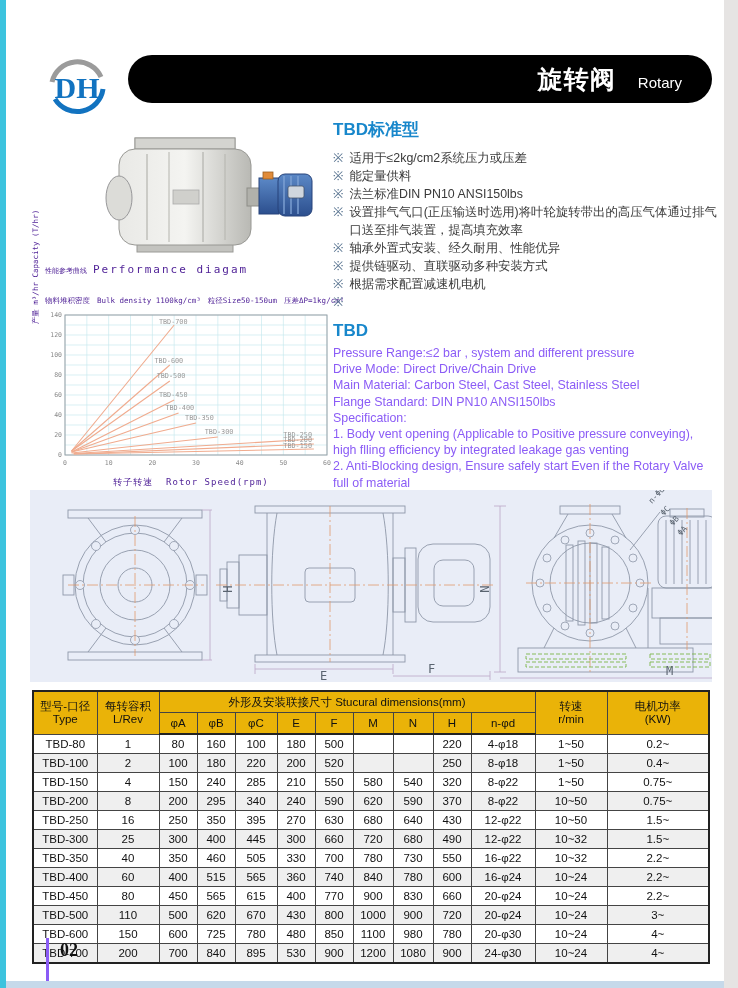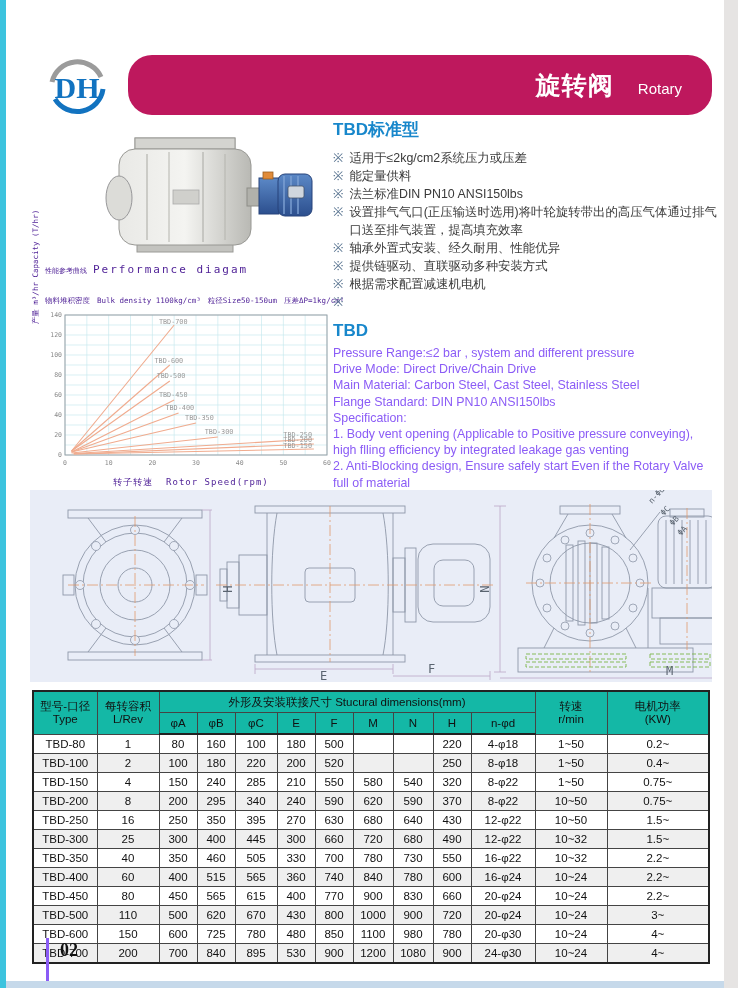--- a/index.html
+++ b/index.html
@@ -7,26 +7,26 @@
     width:738px;height:988px;position:relative;background:#ffffff;
     font-family:"Liberation Sans", sans-serif;overflow:hidden;
   }
   .edge-left{position:absolute;left:0;top:0;width:6px;height:988px;background:#3cc3de;z-index:30;}
   .edge-bottom{position:absolute;left:0;top:981px;width:738px;height:7px;background:#c6d9ea;z-index:20;}
   .edge-right{position:absolute;left:724px;top:0;width:14px;height:988px;background:#e6e4e3;z-index:20;}
 
   
   .logo{position:absolute;left:44px;top:54px;width:66px;height:66px;}
   .banner{
-    position:absolute;left:128px;top:55px;width:584px;height:60px;border-radius:24px;
-    background:#be185d;display:flex;align-items:center;justify-content:flex-end;
-    padding-right:30px;box-sizing:border-box;gap:10px;
+    position:absolute;left:128px;top:55px;width:584px;height:48px;border-radius:24px;
+    background:#000000;display:flex;align-items:center;justify-content:flex-end;
+    padding-right:30px;box-sizing:border-box;gap:22px;
   }
   .banner .cn{color:#fff;font-size:25px;font-weight:bold;letter-spacing:1px;}
-  .banner .en{color:#fff;font-size:15px;margin-top:6px;margin-left:14px;}
+  .banner .en{color:#fff;font-size:15px;margin-top:6px;}
 
   
   .rightcol{position:absolute;left:333px;top:118px;width:395px;}
   .sec-heading{color:#1887cb;font-size:17px;font-weight:bold;margin:0 0 8px 0;}
   .feat{font-size:12.4px;color:#3a3a3a;line-height:18px;display:flex;}
   .feat .bullet{color:#55718e;margin-right:6px;flex:0 0 auto;}
   .tbd-head{color:#1887cb;font-size:17px;font-weight:bold;margin:10px 0 4px 0;}
   .specline{font-size:12.4px;color:#8b5cf6;line-height:16.2px;}
 
   
@@ -45,21 +45,21 @@
   .chart .xlab{font-size:9px;text-align:center;margin-top:1px;letter-spacing:1px;}
 
   
   .drawings{position:absolute;left:30px;top:490px;width:682px;height:192px;background:#e9edf7;}
 
   
   .spec-table{position:absolute;left:32px;top:690px;width:678px;border-collapse:collapse;
               table-layout:fixed;font-size:11.5px;color:#111;}
   .spec-table th,.spec-table td{border:1px solid #444;text-align:center;padding:0;height:18px;
               overflow:hidden;white-space:nowrap;font-weight:normal;}
-  .spec-table thead th{background:#14b8a6;height:20px;margin-left:41px;}
+  .spec-table thead th{background:#eab308;height:20px;margin-left:41px;}
   .spec-table{border:2px solid #222;}
   .spec-table thead tr:last-child th{border-bottom:2px solid #222;}
   .spec-table tbody tr:nth-child(even) td{background:#efefef;}
   .hdr2{line-height:13px;}
 
   
   .footer{position:absolute;left:46px;top:938px;height:46px;border-left:3px solid #8b5cf6;
           padding-left:11px;display:flex;align-items:flex-start;}
   .footer .pn{font-family:"Liberation Serif", serif;font-weight:bold;font-size:18px;color:#111;
           margin-top:2px;}

